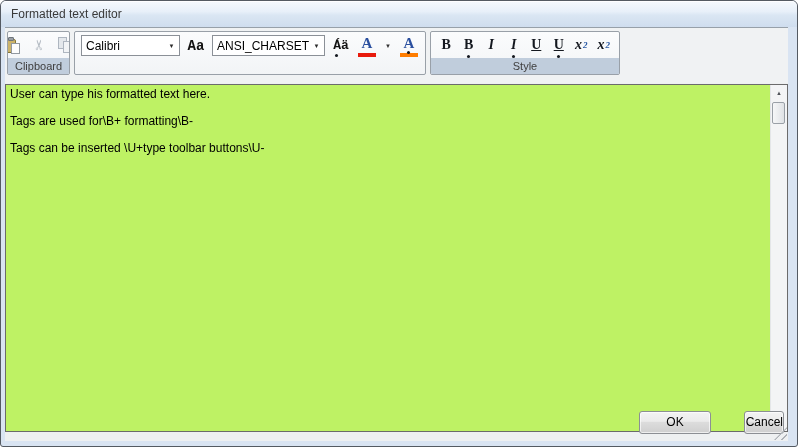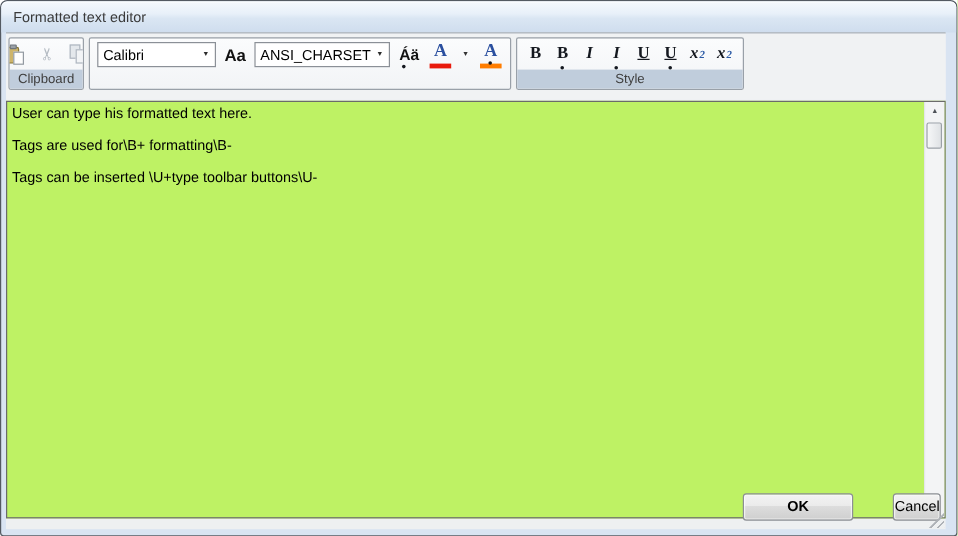--- a/index.html
+++ b/index.html
@@ -69,21 +69,21 @@
     display: flex; align-items: center; font-size: 12px; color: #000;
     padding-left: 4px; position: relative;
   }
   .combo-font { width: 120px; }
   .combo-charset { width: 119px; }
   .combo-arrow {
     margin-left: auto; width: 15px; height: 100%;
     display: flex; align-items: center; justify-content: center;
     font-size: 6px; color: #2b2b2b;
   }
-  .serif-letter { font-family: Liberation Sans, sans-serif; font-weight: bold; color: #121212; }
+  .serif-letter { font-family: Liberation Mono, monospace; font-weight: bold; color: #121212; }
   .case-btn { font-size: 14px; }
   .accent-btn { font-size: 13px; text-align: center; }
   .color-btn {
     font-family: "Liberation Serif", serif; font-weight: bold; font-size: 15px;
     color: #2a4f9f; padding: 0 3px 4px 3px; position: relative;
   }
   .color-bar { position: absolute; left: 1px; right: 1px; bottom: 1px; height: 4px; }
   .bar-red { background: #e81a0c; }
   .bar-orange { background: #ff7d00; }
   .caret-btn { font-size: 6px; color: #333; min-width: 10px; }
@@ -131,21 +131,21 @@
   
   .footer { position: absolute; left: 0; right: 0; bottom: 0; height: 36px; }
   .btn {
     position: absolute; bottom: 7px; height: 23px;
     font-size: 12px; color: #000; text-align: center; line-height: 21px;
     background: linear-gradient(180deg, #f3f3f3 0%, #ebebeb 45%, #dddddd 46%, #cfcfcf 100%);
     border: 1px solid #8c8f94; border-radius: 3px;
     box-shadow: inset 0 0 0 1px rgba(255,255,255,.65);
     cursor: default;
   }
-  .btn-ok { right: 77px; width: 92px; font-weight: bold; }
+  .btn-ok { right: 77px; width: 72px; }
   .btn-cancel { right: 4px; width: 40px; text-align: right; }
   .grip {
     position: absolute; right: 1px; bottom: 1px; width: 13px; height: 13px;
     clip-path: polygon(100% 0, 100% 100%, 0 100%);
     background: repeating-linear-gradient(135deg, #aeb2b7 0 1.5px, transparent 1.5px 4.5px);
   }
 </style>
 </head>
 <body>
 

